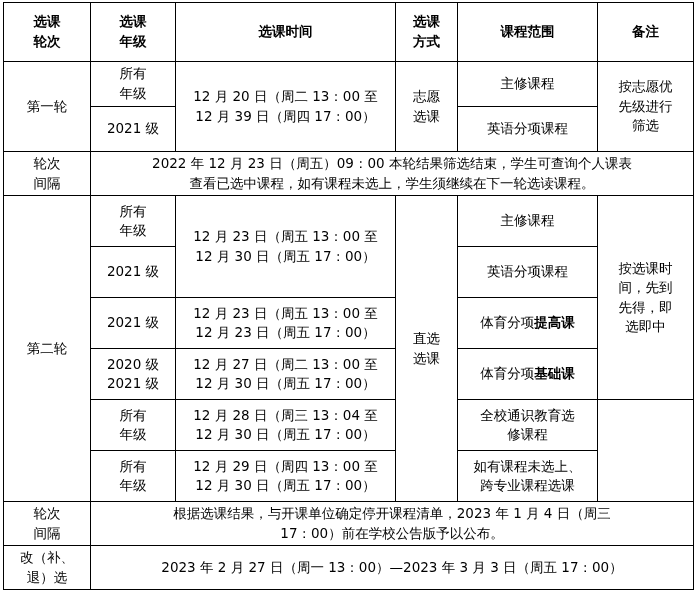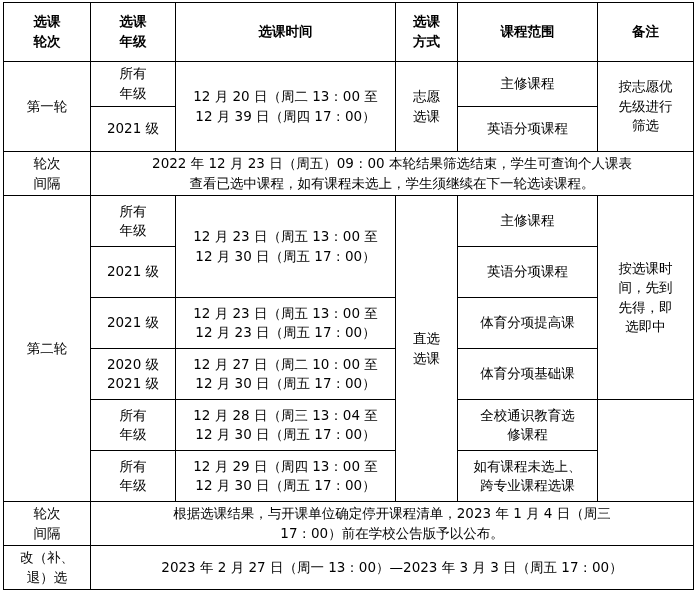--- a/index.html
+++ b/index.html
@@ -62,21 +62,21 @@
   .remark {
     font-size: 13.5px;
     line-height: 1.55;
     font-family: Liberation Serif, serif;
   }
   .grade {
     font-size: 13.5px;
     line-height: 1.4;
   }
   .bold-in {
-    font-weight: normal;
+    font-weight: bold;
   }
   .final-row td {
     height: 34px;
   }
 </style>
 </head>
 <body>
 
 <div class="sheet">
 <table class="course-table">
@@ -181,21 +181,21 @@
       </td>
       <td class="scope" style="height:46px"><span>体育分项</span><span class="bold-in">提高课</span></td>
     </tr>
 
     <tr>
       <td class="grade" style="height:46px">
         <div>2020 级</div>
         <div>2021 级</div>
       </td>
       <td class="time-cell">
-        <div>12 月 27 日（周二 10：00 至</div>
+        <div>12 月 27 日（周二 13：00 至</div>
         <div>12 月 30 日（周五 17：00）</div>
       </td>
       <td class="scope" style="height:46px"><span>体育分项</span><span class="bold-in">基础课</span></td>
     </tr>
 
     <tr>
       <td class="grade" style="height:46px">
         <div>所有</div>
         <div>年级</div>
       </td>

